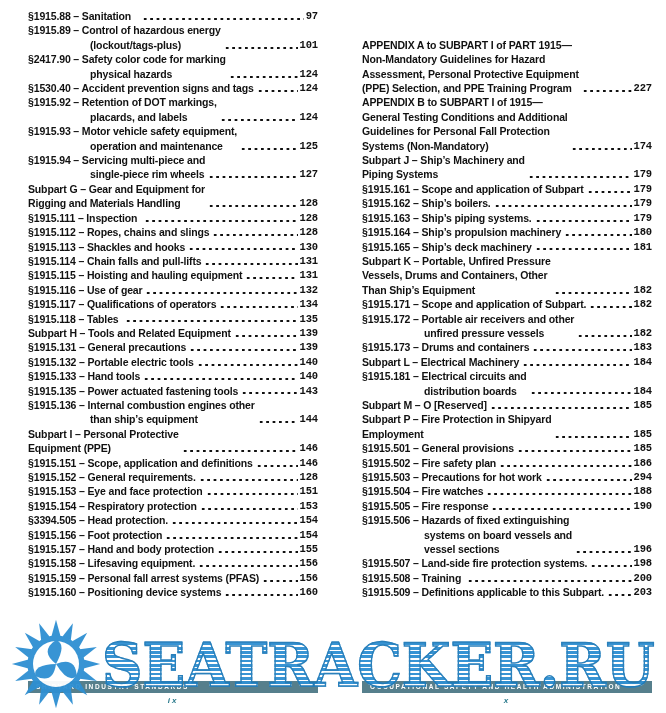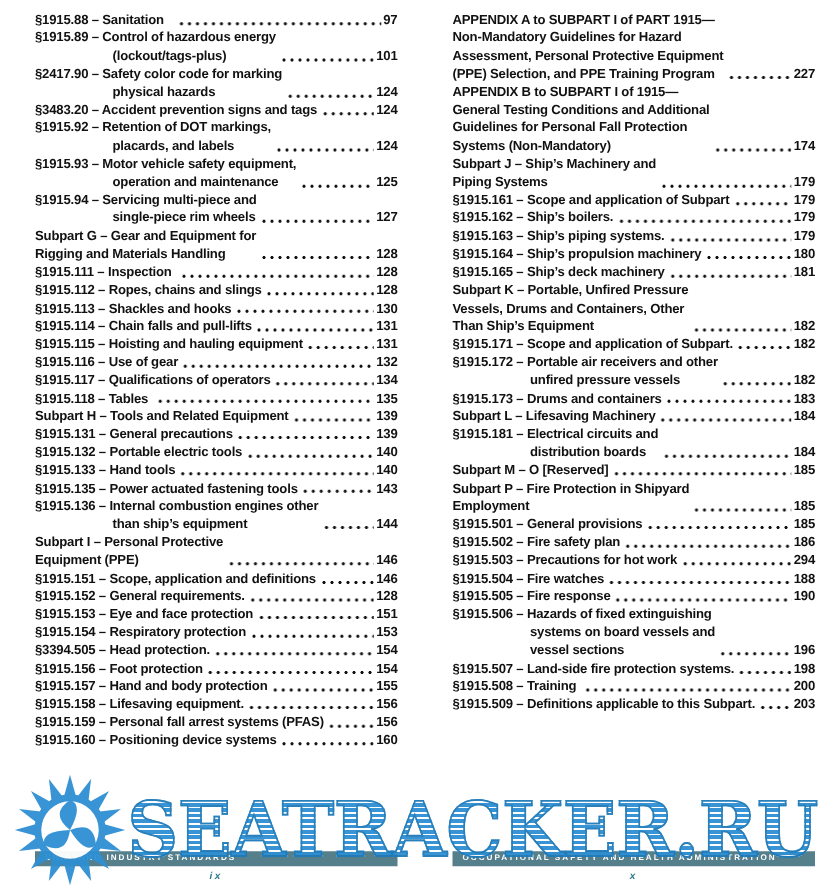--- a/index.html
+++ b/index.html
@@ -7,20 +7,21 @@
     width: 666px; height: 713px;
     background: #ffffff;
     font-family: "Liberation Sans", sans-serif;
     position: relative;
     overflow: hidden;
   }
   .toc {
     display: flex;
     gap: 44px;
     padding: 9px 14px 0 28px;
+    align-items: flex-end;
   }
   .toc-col { flex: 1 1 0; min-width: 0; }
   .toc-row {
     display: flex;
     align-items: flex-end;
     color: var(--text, #111111);
     font-weight: 700;
     font-size: 10.5px;
     line-height: 14.4px;
     letter-spacing: -0.15px;
@@ -33,21 +34,21 @@
     flex: 1 1 8px;
     min-width: 8px;
     height: 4px;
     margin: 0 2px 2.5px 3px;
     background-image: radial-gradient(circle, var(--text, #111111) 1.05px, transparent 1.5px);
     background-size: 6.4px 4px;
     background-repeat: repeat-x;
     background-position: left center;
     align-self: flex-end;
   }
-  .page { flex: 0 0 auto; }
+  .page { flex: 0 0 auto; font-family: Liberation Mono, monospace; }
 
   .footer {
     position: absolute;
     left: 0; right: 0; bottom: 8px;
     display: flex;
     gap: 44px;
     padding: 0 14px 0 28px;
   }
   .fcell { flex: 1 1 0; min-width: 0; }
   .fbar {
@@ -121,21 +122,21 @@
         <span class="leader"></span>
         <span class="page">101</span>
       </div>
       <div class="toc-row entry">
         <span class="label">§2417.90 – Safety color code for marking
 physical hazards</span>
         <span class="leader"></span>
         <span class="page">124</span>
       </div>
       <div class="toc-row entry">
-        <span class="label">§3483.20 – Accident prevention signs and tags</span>
+        <span class="label">§1530.40 – Accident prevention signs and tags</span>
         <span class="leader"></span>
         <span class="page">124</span>
       </div>
       <div class="toc-row entry">
         <span class="label">§1915.92 – Retention of DOT markings,
 placards, and labels</span>
         <span class="leader"></span>
         <span class="page">124</span>
       </div>
       <div class="toc-row entry">
@@ -349,21 +350,21 @@
 unfired pressure vessels</span>
         <span class="leader"></span>
         <span class="page">182</span>
       </div>
       <div class="toc-row entry">
         <span class="label">§1915.173 – Drums and containers</span>
         <span class="leader"></span>
         <span class="page">183</span>
       </div>
       <div class="toc-row heading">
-        <span class="label">Subpart L – Lifesaving Machinery</span>
+        <span class="label">Subpart L – Electrical Machinery</span>
         <span class="leader"></span>
         <span class="page">184</span>
       </div>
       <div class="toc-row entry">
         <span class="label">§1915.181 – Electrical circuits and
 distribution boards</span>
         <span class="leader"></span>
         <span class="page">184</span>
       </div>
       <div class="toc-row heading">

